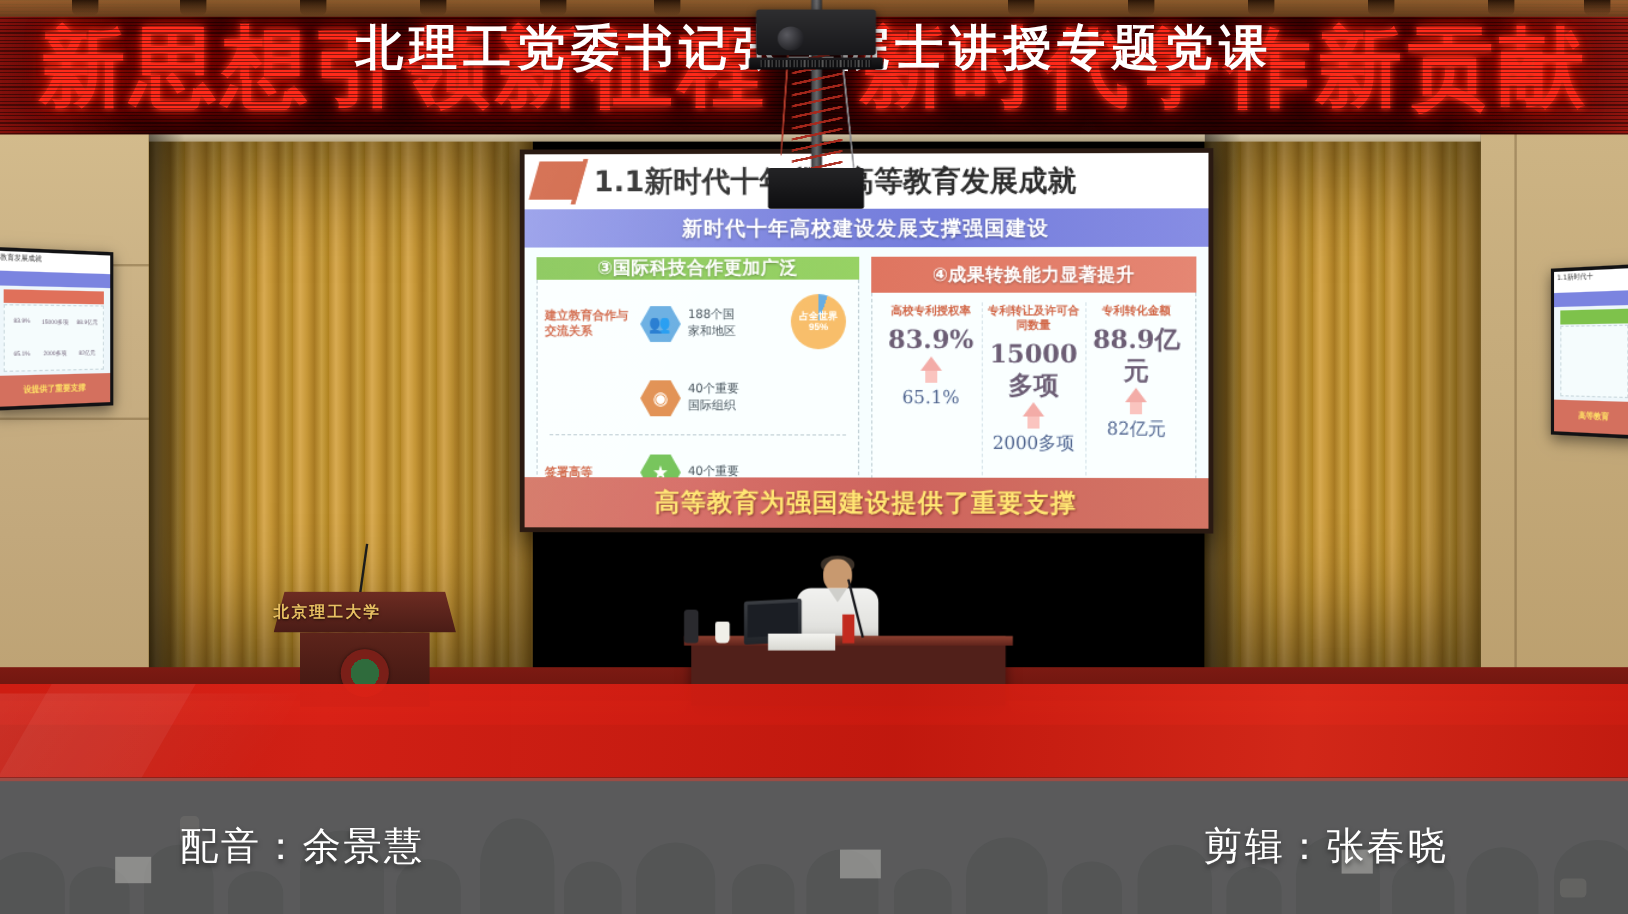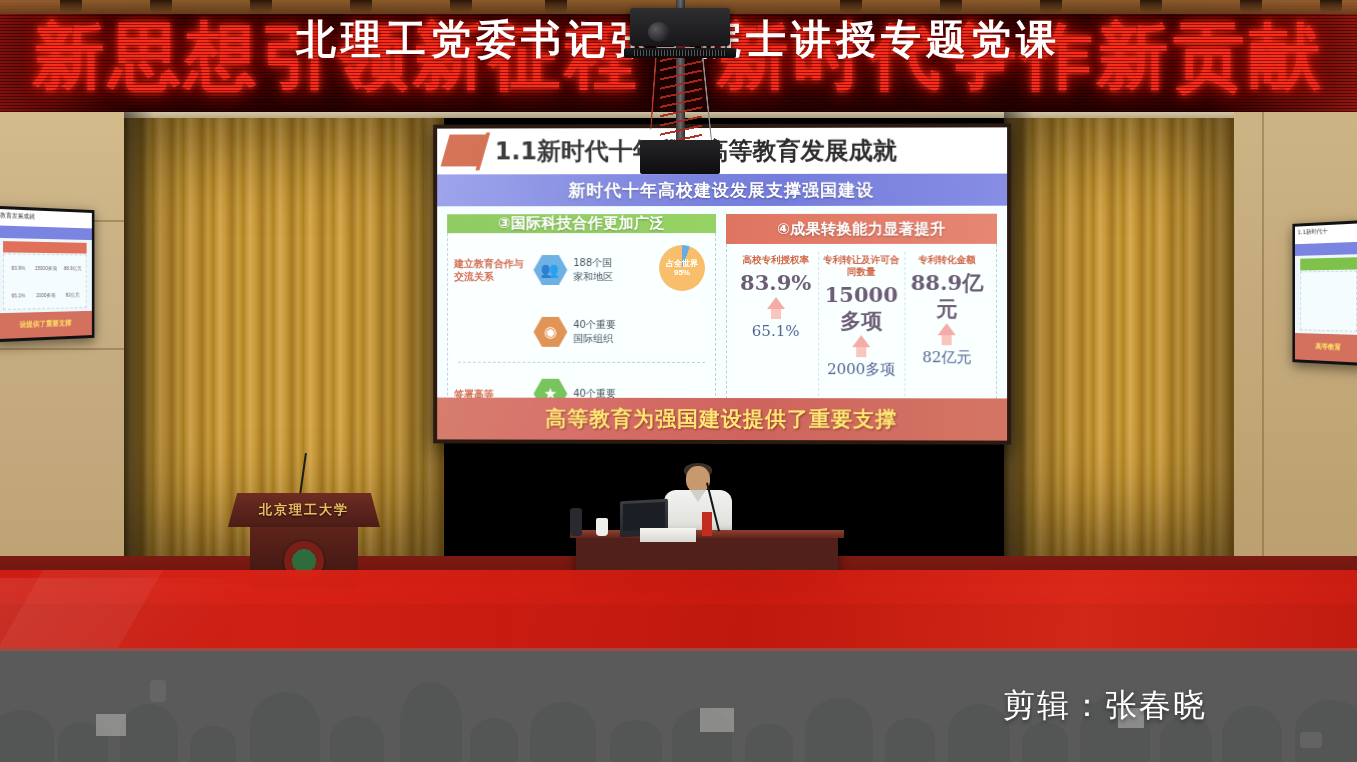--- a/index.html
+++ b/index.html
@@ -240,21 +240,21 @@
   .podium{
     position:absolute; left:228px; top:493px; width:152px; height:96px; z-index:4;
   }
   .podium-top{
     position:absolute; left:0; top:0; width:152px; height:34px;
     background:linear-gradient(180deg,#6d2c22,#4a1c16);
     clip-path:polygon(6% 0,94% 0,100% 100%,0 100%);
     box-shadow:0 2px 6px rgba(0,0,0,.5);
   }
   .podium-name{
-    position:absolute; left:0; top:8px; width:152px; text-align:center;
+    position:absolute; left:0; top:8px; width:152px; 
     color:#e8c062; font-size:13px; font-weight:700; letter-spacing:2px;
     font-family:"DejaVu Serif","Liberation Serif",serif;
     text-shadow:0 1px 2px rgba(0,0,0,.7);
   }
   .podium-body{
     position:absolute; left:22px; top:34px; width:108px; height:62px;
     background:linear-gradient(180deg,#5d241b,#3d1510);
   }
   .podium-seal{
     position:absolute; left:50%; top:48px; transform:translateX(-50%);
@@ -591,20 +591,21 @@
       <span class="aud-paper" style="left:96px;  bottom:26px; width:30px; height:22px;"></span>
       <span class="aud-paper" style="left:700px; bottom:30px; width:34px; height:24px;"></span>
       <span class="aud-paper" style="left:1118px;bottom:34px; width:26px; height:20px;"></span>
       <span class="aud-light" style="left:150px; bottom:60px; width:16px; height:22px;"></span>
       <span class="aud-light" style="left:1300px;bottom:14px; width:22px; height:16px;"></span>
     </div>
     <div class="bottom-scrim"></div>
     <div class="bottom-topline"></div>
     <div class="credits">
       <div class="credit-col">
+        <div>配音：余景慧</div>
       </div>
       <div class="credit-col">
         <div>剪辑：张春晓</div>
       </div>
     </div>
   </div>
 
 </div>
 
 </body></html>

